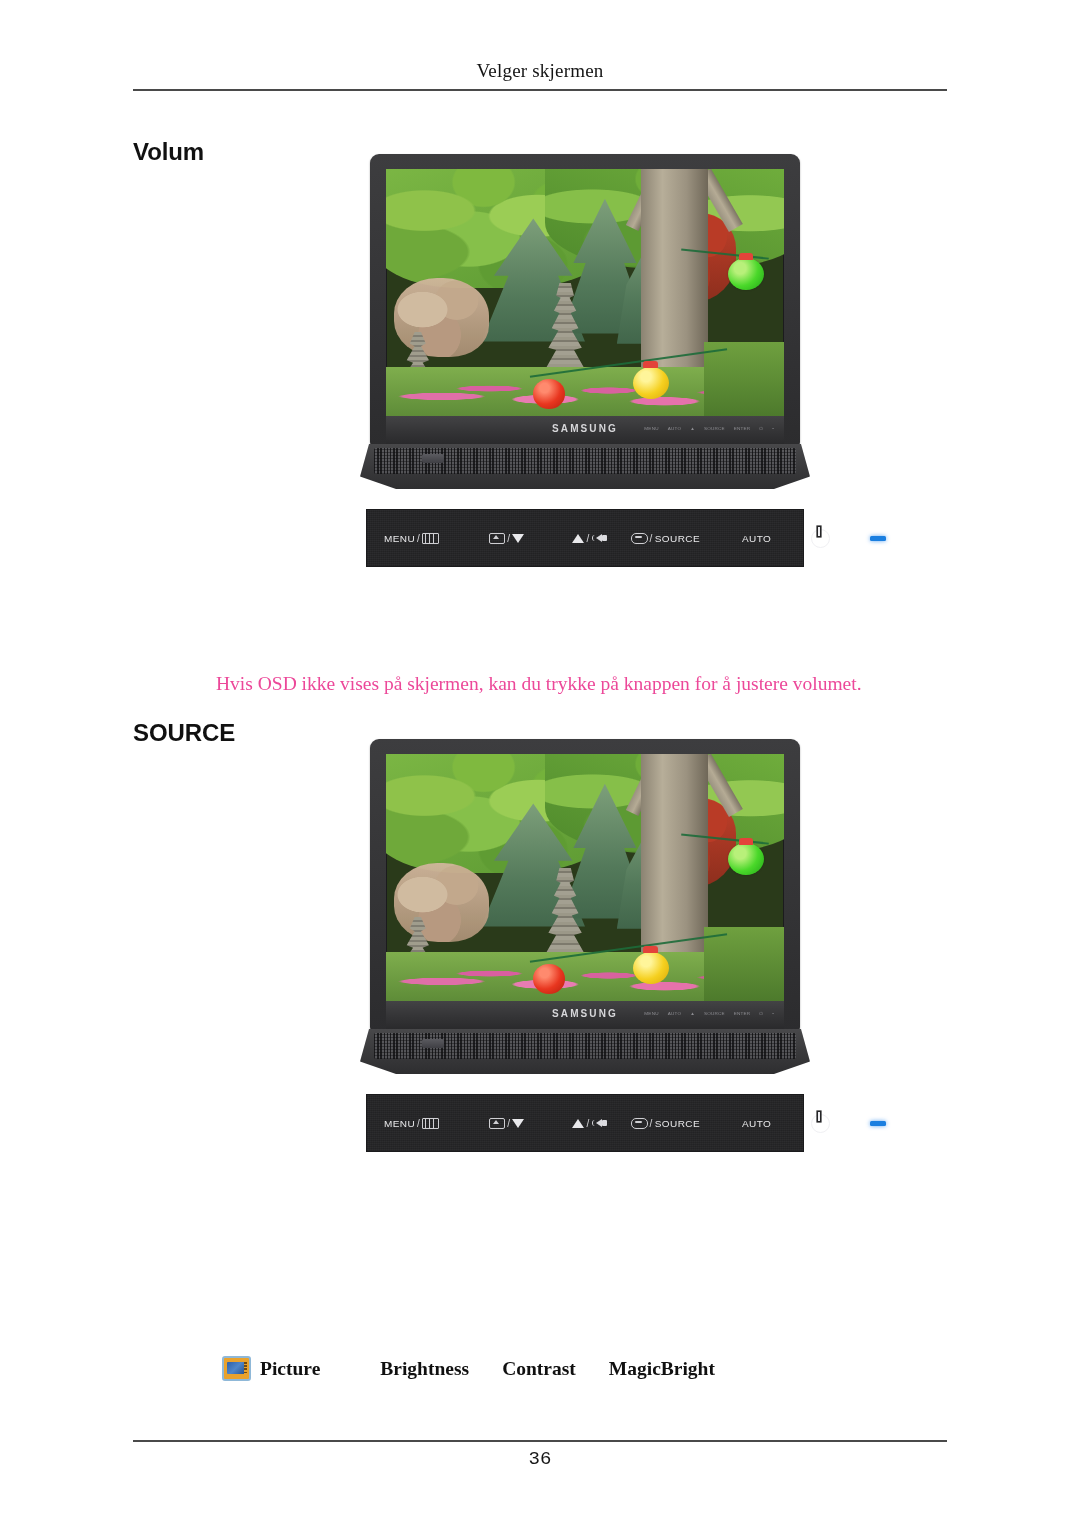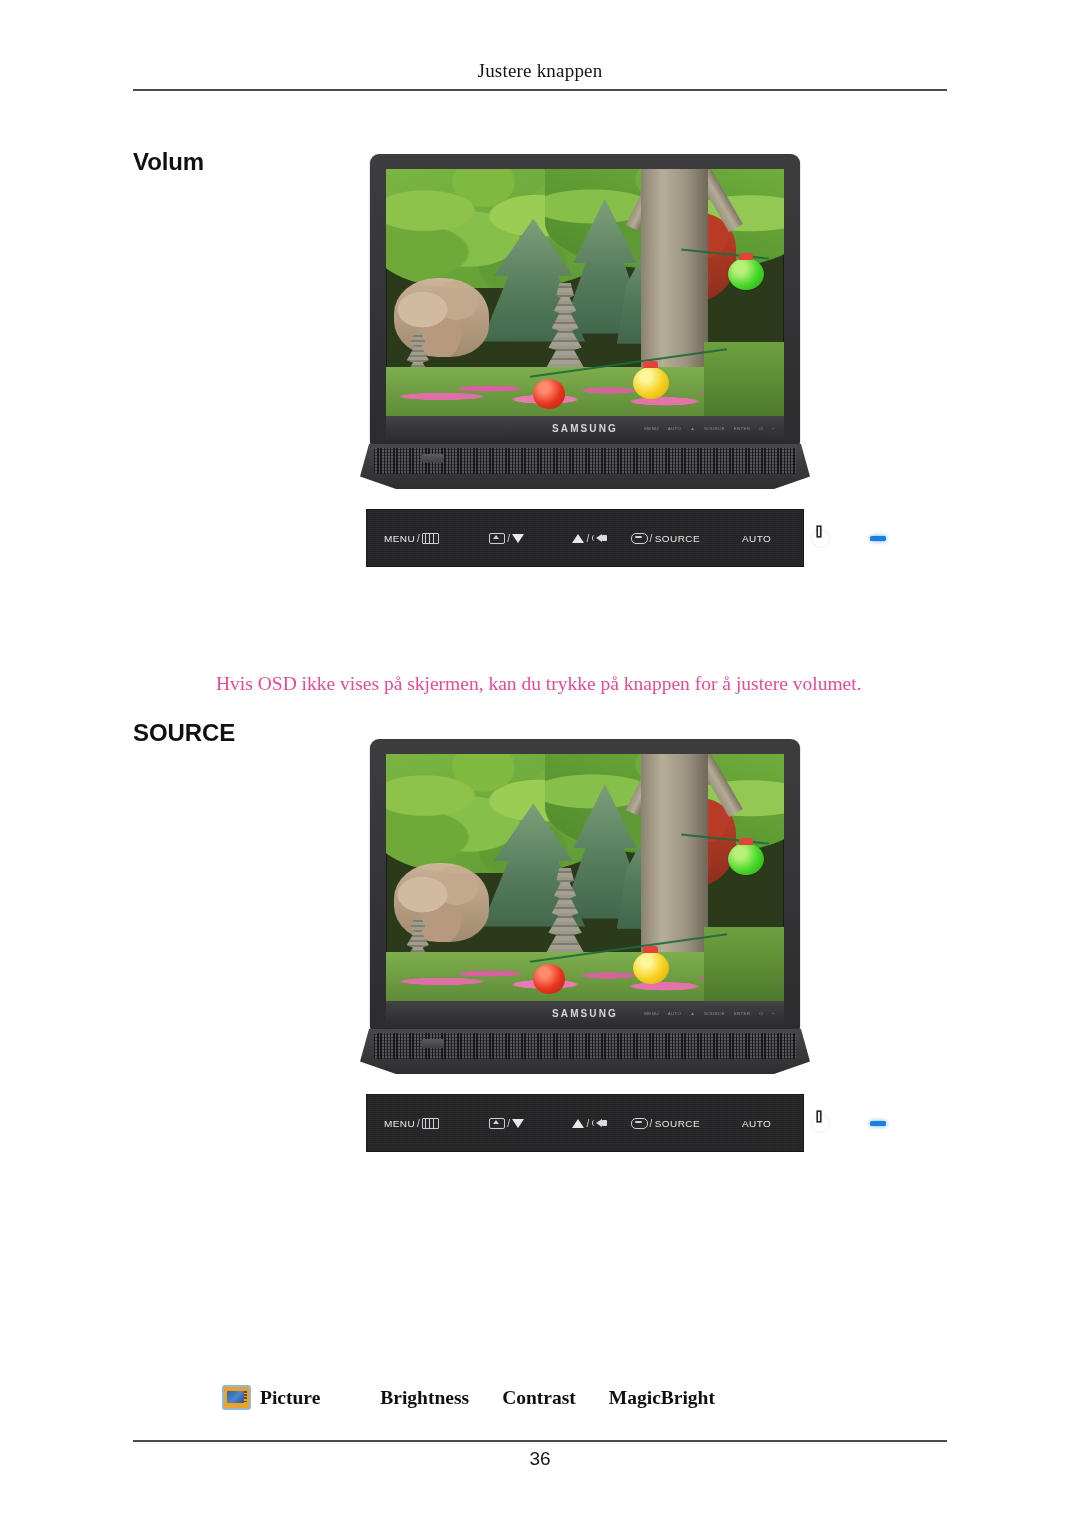--- a/index.html
+++ b/index.html
@@ -48,42 +48,42 @@
   .h-sec {
     position: absolute;
     left: 133px;
     font-family: "Liberation Sans", sans-serif;
     font-weight: bold;
     font-size: 24px;
     letter-spacing: -0.1px;
     color: #111;
     white-space: nowrap;
   }
-  .h-volum { top: 148px; }
+  .h-volum { top: 138px; }
   .h-source { top: 719px; }
   .h-osd { top: 1308px; }
 
   
   .para {
     position: absolute;
     font-family: "Liberation Serif", serif;
     font-size: 19.5px;
     color: #ec4899;
     white-space: nowrap;
   }
   .para-volume { left: 216px; top: 673px; }
   .para-source { left: 217px; top: 1262px; }
 
   
   .page-number {
     position: absolute;
     left: 0; top: 1448px;
     width: 1080px;
     text-align: center;
-    font-family: Liberation Sans, sans-serif;
+    font-family: Liberation Mono, monospace;
     font-size: 19px;
     color: #161616;
   }
 
   
   .monitor-fig {
     position: absolute;
     width: 450px;
     height: 345px;
   }
@@ -389,21 +389,20 @@
   .osd-row {
     position: absolute;
     left: 222px; top: 1356px;
     display: flex;
     align-items: center;
     font-family: "Liberation Serif", serif;
     font-weight: bold;
     font-size: 19.5px;
     color: #101010;
     white-space: nowrap;
-    margin-top: 29px;
   }
   .osd-icon {
     width: 29px; height: 25px;
     background: #e9a22c;
     border: 2.5px solid #8fb8d8;
     border-radius: 3px;
     position: relative;
     margin-right: 9px;
     box-sizing: border-box;
   }
@@ -421,21 +420,21 @@
   .osd-lbl { margin-right: 0; }
   .sp-1 { width: 60px; }
   .sp-2 { width: 33px; }
   .sp-3 { width: 33px; }
 </style>
 </head>
 <body>
 
 <div class="page">
 
-  <div class="header-text">Justere knappen</div>
+  <div class="header-text">Velger skjermen</div>
   <div class="rule rule-top"></div>
 
   <div class="h-sec h-volum">Volum</div>
 
   <div class="monitor-fig fig-1">
     <div class="mon-body">
       <div class="mon-screen">
         <div class="sky"></div>
         <div class="canopy-l"></div>
         <div class="canopy-r"></div>

